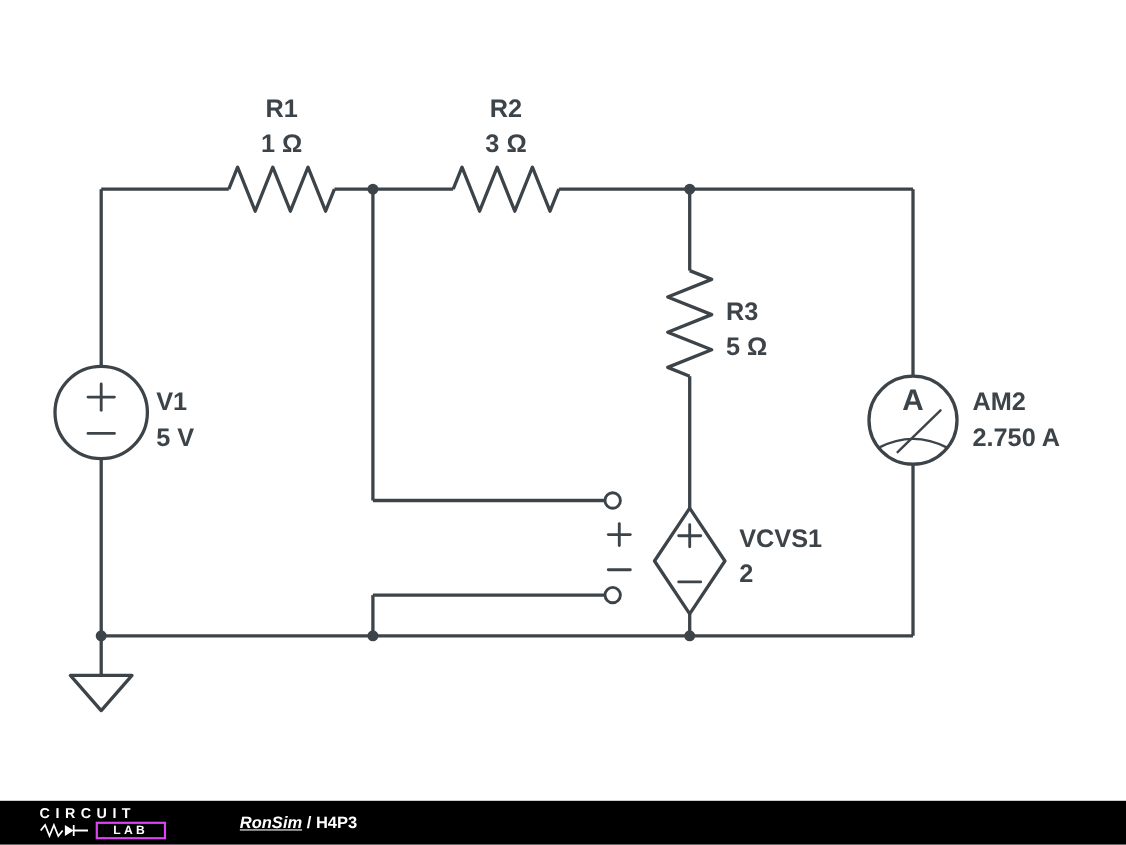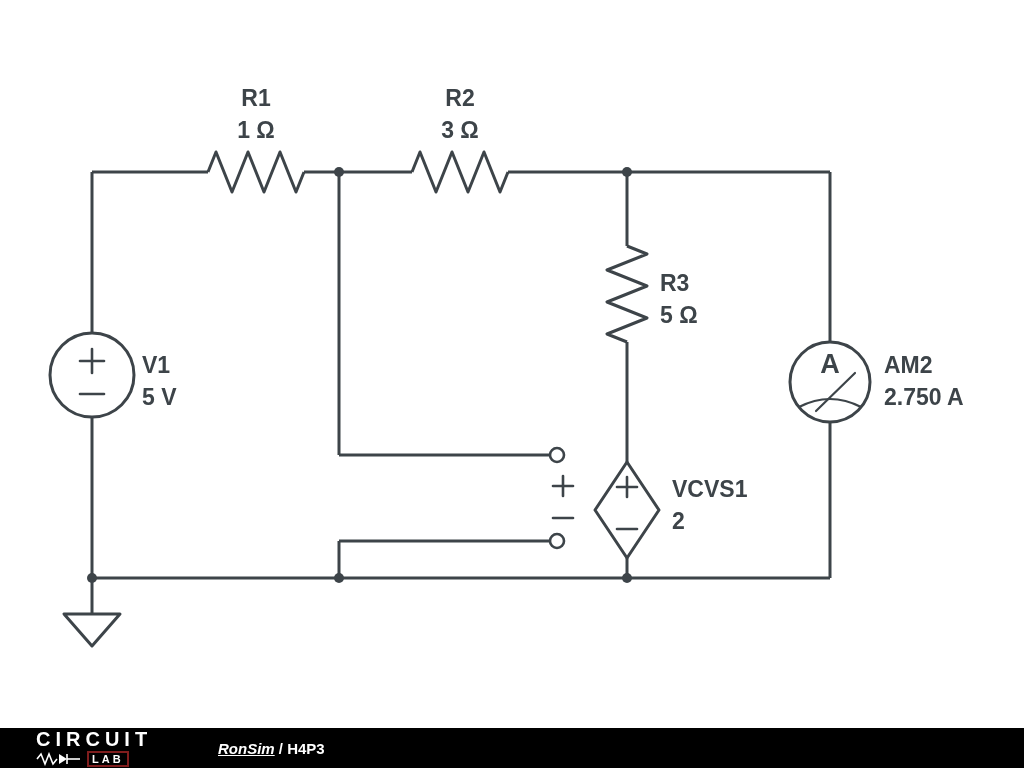--- a/index.html
+++ b/index.html
@@ -20,23 +20,23 @@
   .mid { text-anchor:middle; }
   .alett { fill: var(--color-wire,#3d4449); font-weight:bold; font-size:27px; text-anchor:middle; font-family:"Liberation Sans",sans-serif; }
 
   footer {
     position:absolute; left:0; bottom:0; width:1024px; height:40px;
     background: var(--color-footer_bg,#000);
     color: var(--color-footer_text,#fff);
     display:flex; align-items:center;
   }
   .logo { margin-left:36px; width:148px; display:flex; flex-direction:column; justify-content:center; }
-  .logo-top { font-size:20px; font-weight:bold; letter-spacing:5px; line-height:1.05; }
+  .logo-top { font-size:13px; font-weight:bold; letter-spacing:5px; line-height:1.05; }
   .logo-bottom { display:flex; align-items:center; gap:5px; margin-top:1px; }
-  .logo-lab { font-size:11px; font-weight:bold; letter-spacing:3px; border:2px solid #7f1d1d; padding:0 3px; line-height:12px; }
+  .logo-lab { font-size:11px; font-weight:bold; letter-spacing:3px; border:2px solid #d946ef; padding:0 14px; line-height:12px; }
   .meta { margin-left:34px; font-size:15px; line-height:19px; }
   .line1 { font-weight:bold; }
   .author { font-style:italic;text-decoration:underline; }
   .url { font-weight:bold; }
 </style>
 </head>
 <body>
 
 <div id="stage">
 

